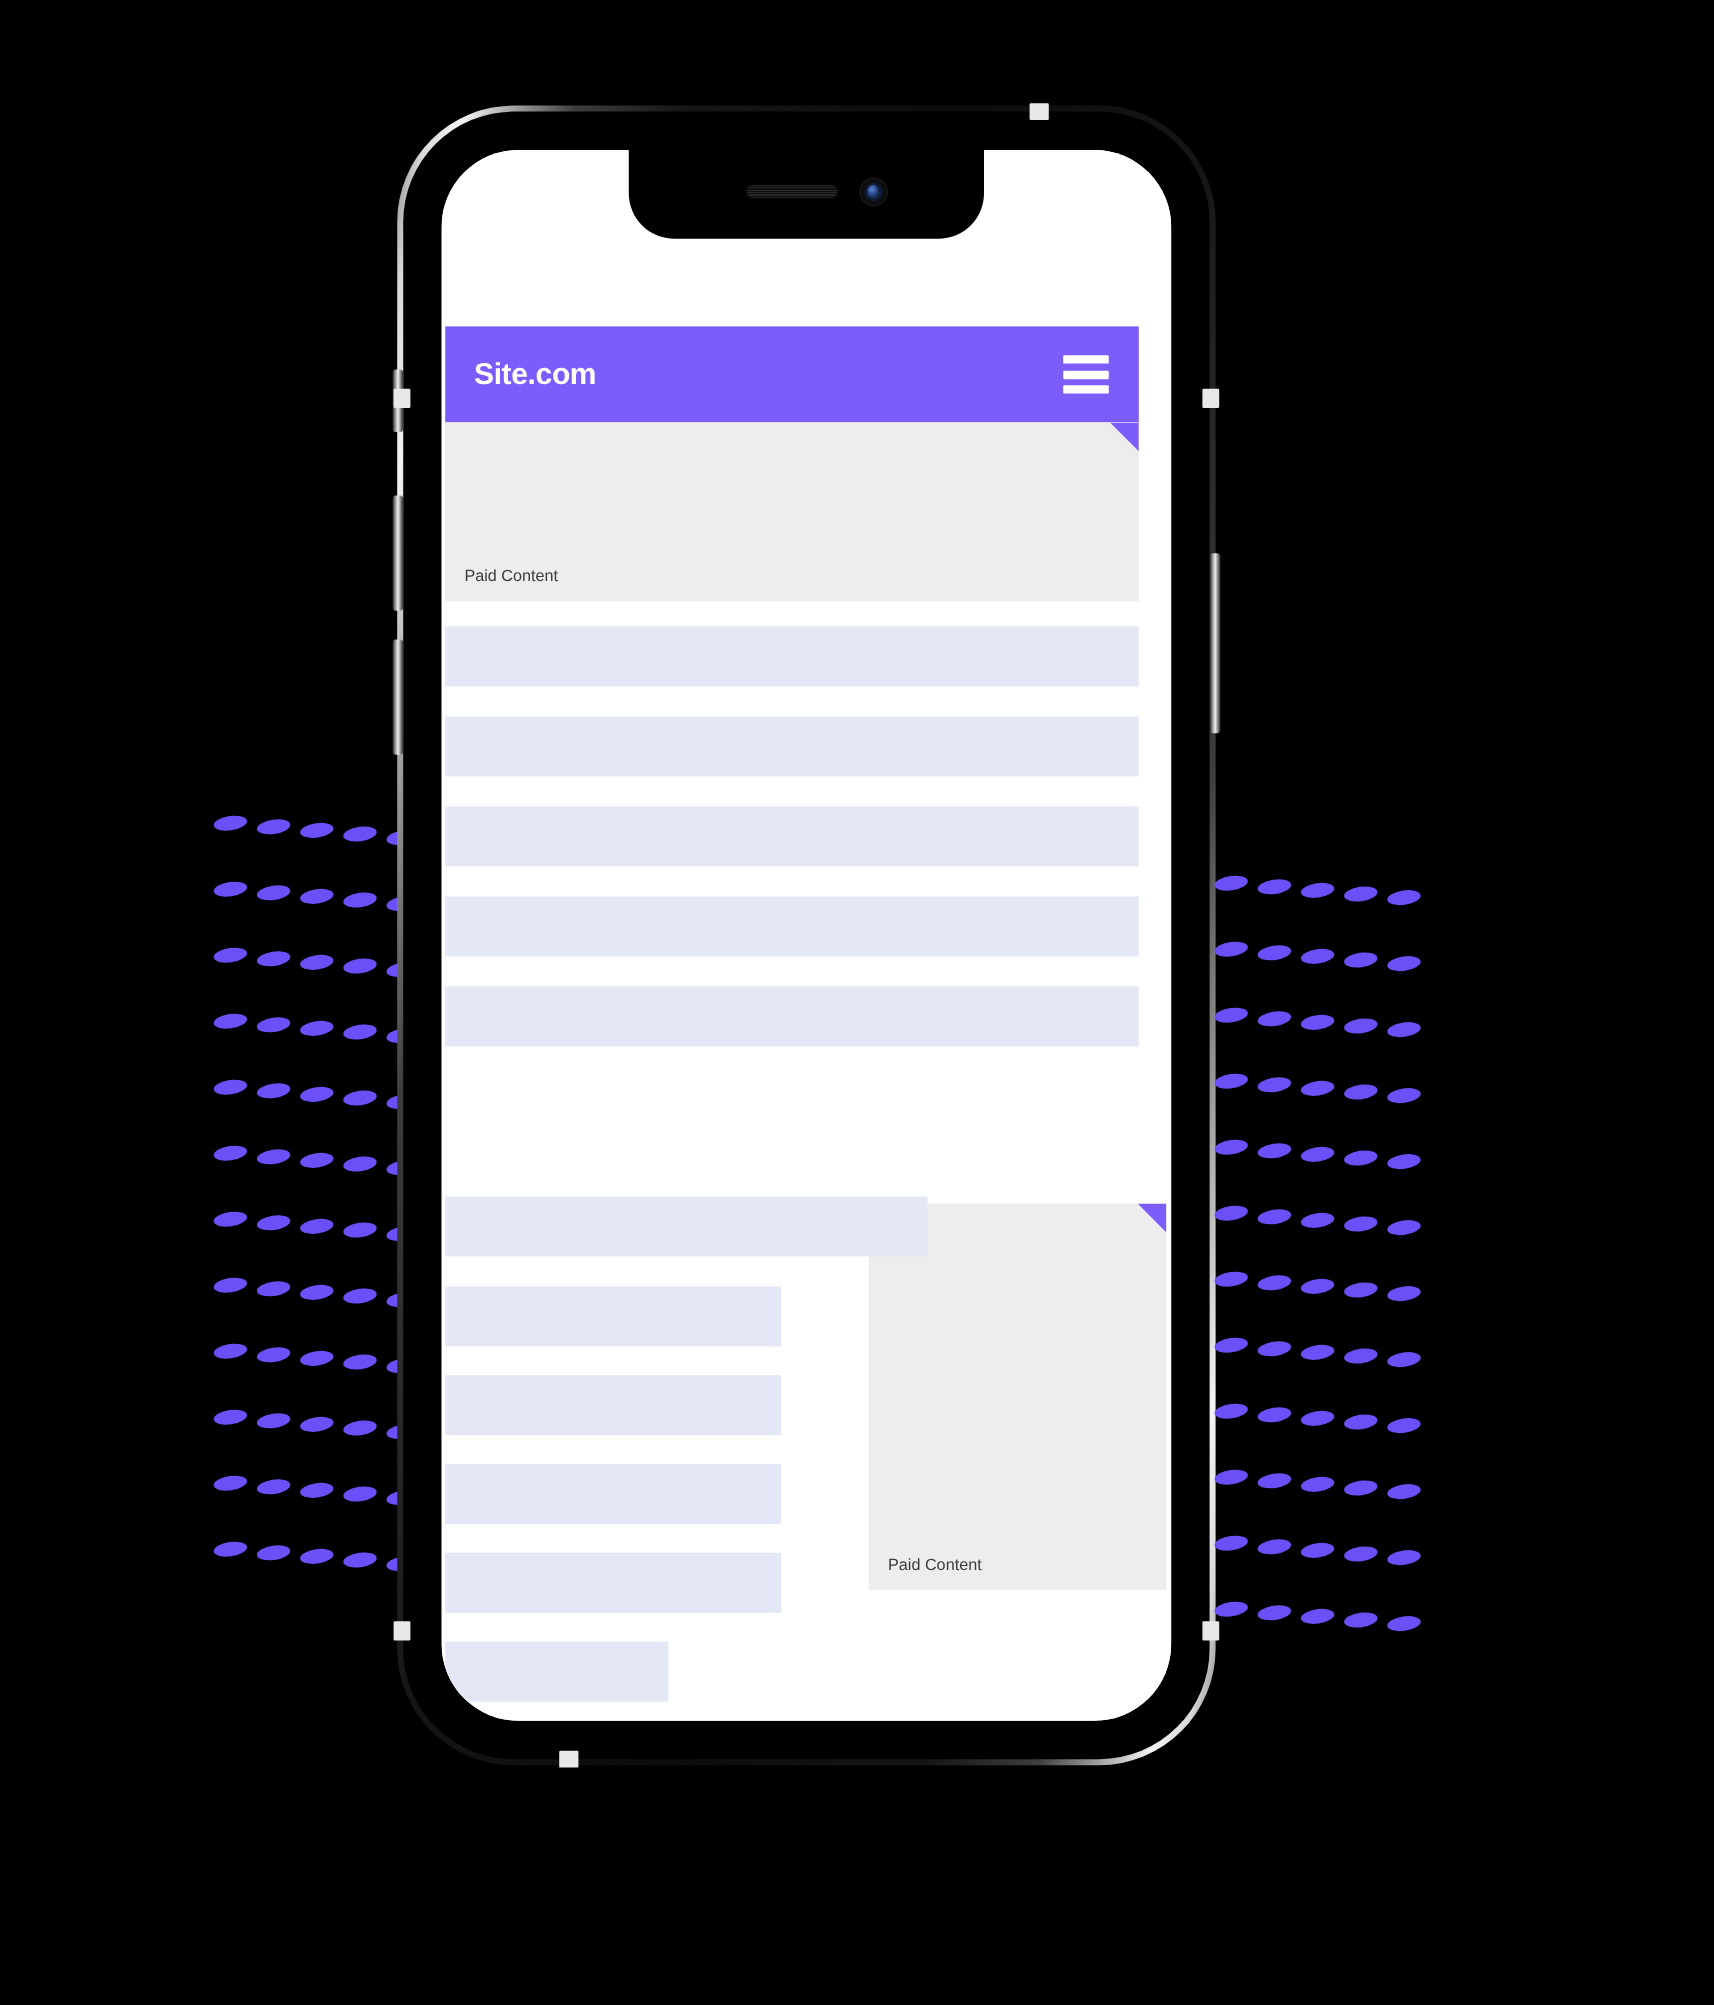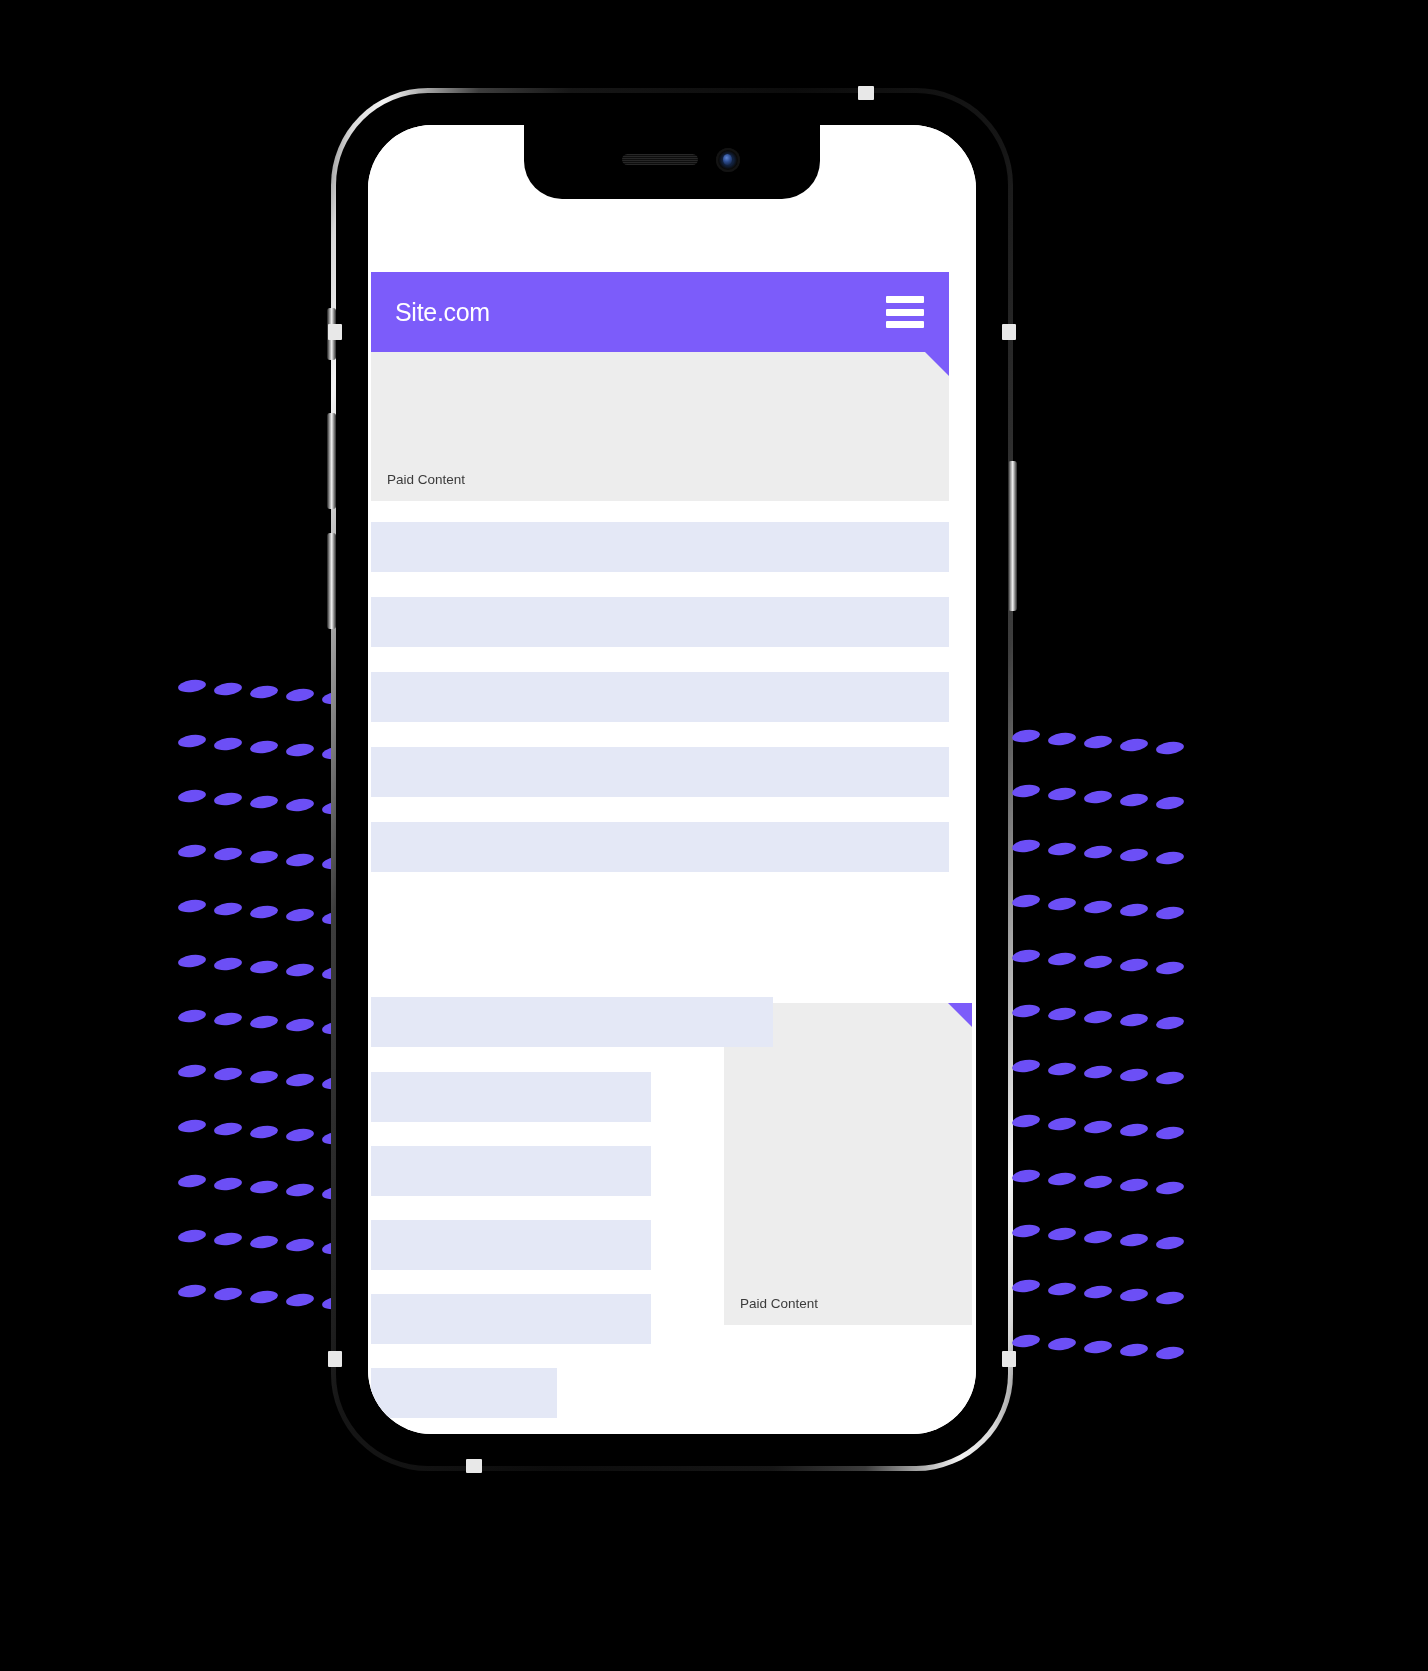--- a/index.html
+++ b/index.html
@@ -173,21 +173,21 @@
     height: 80px;
     background: #7C5CFA;
     display: flex;
     align-items: center;
     justify-content: space-between;
     padding: 0 25px 0 24px;
   }
   #site-title {
     color: #ffffff;
     font-size: 25px;
-    font-weight: normal;
+    font-weight: bold;
     letter-spacing: -0.3px;
   }
   #menu-button {
     width: 38px;
     height: 32px;
     display: flex;
     flex-direction: column;
     justify-content: space-between;
     cursor: pointer;
     background: transparent;

